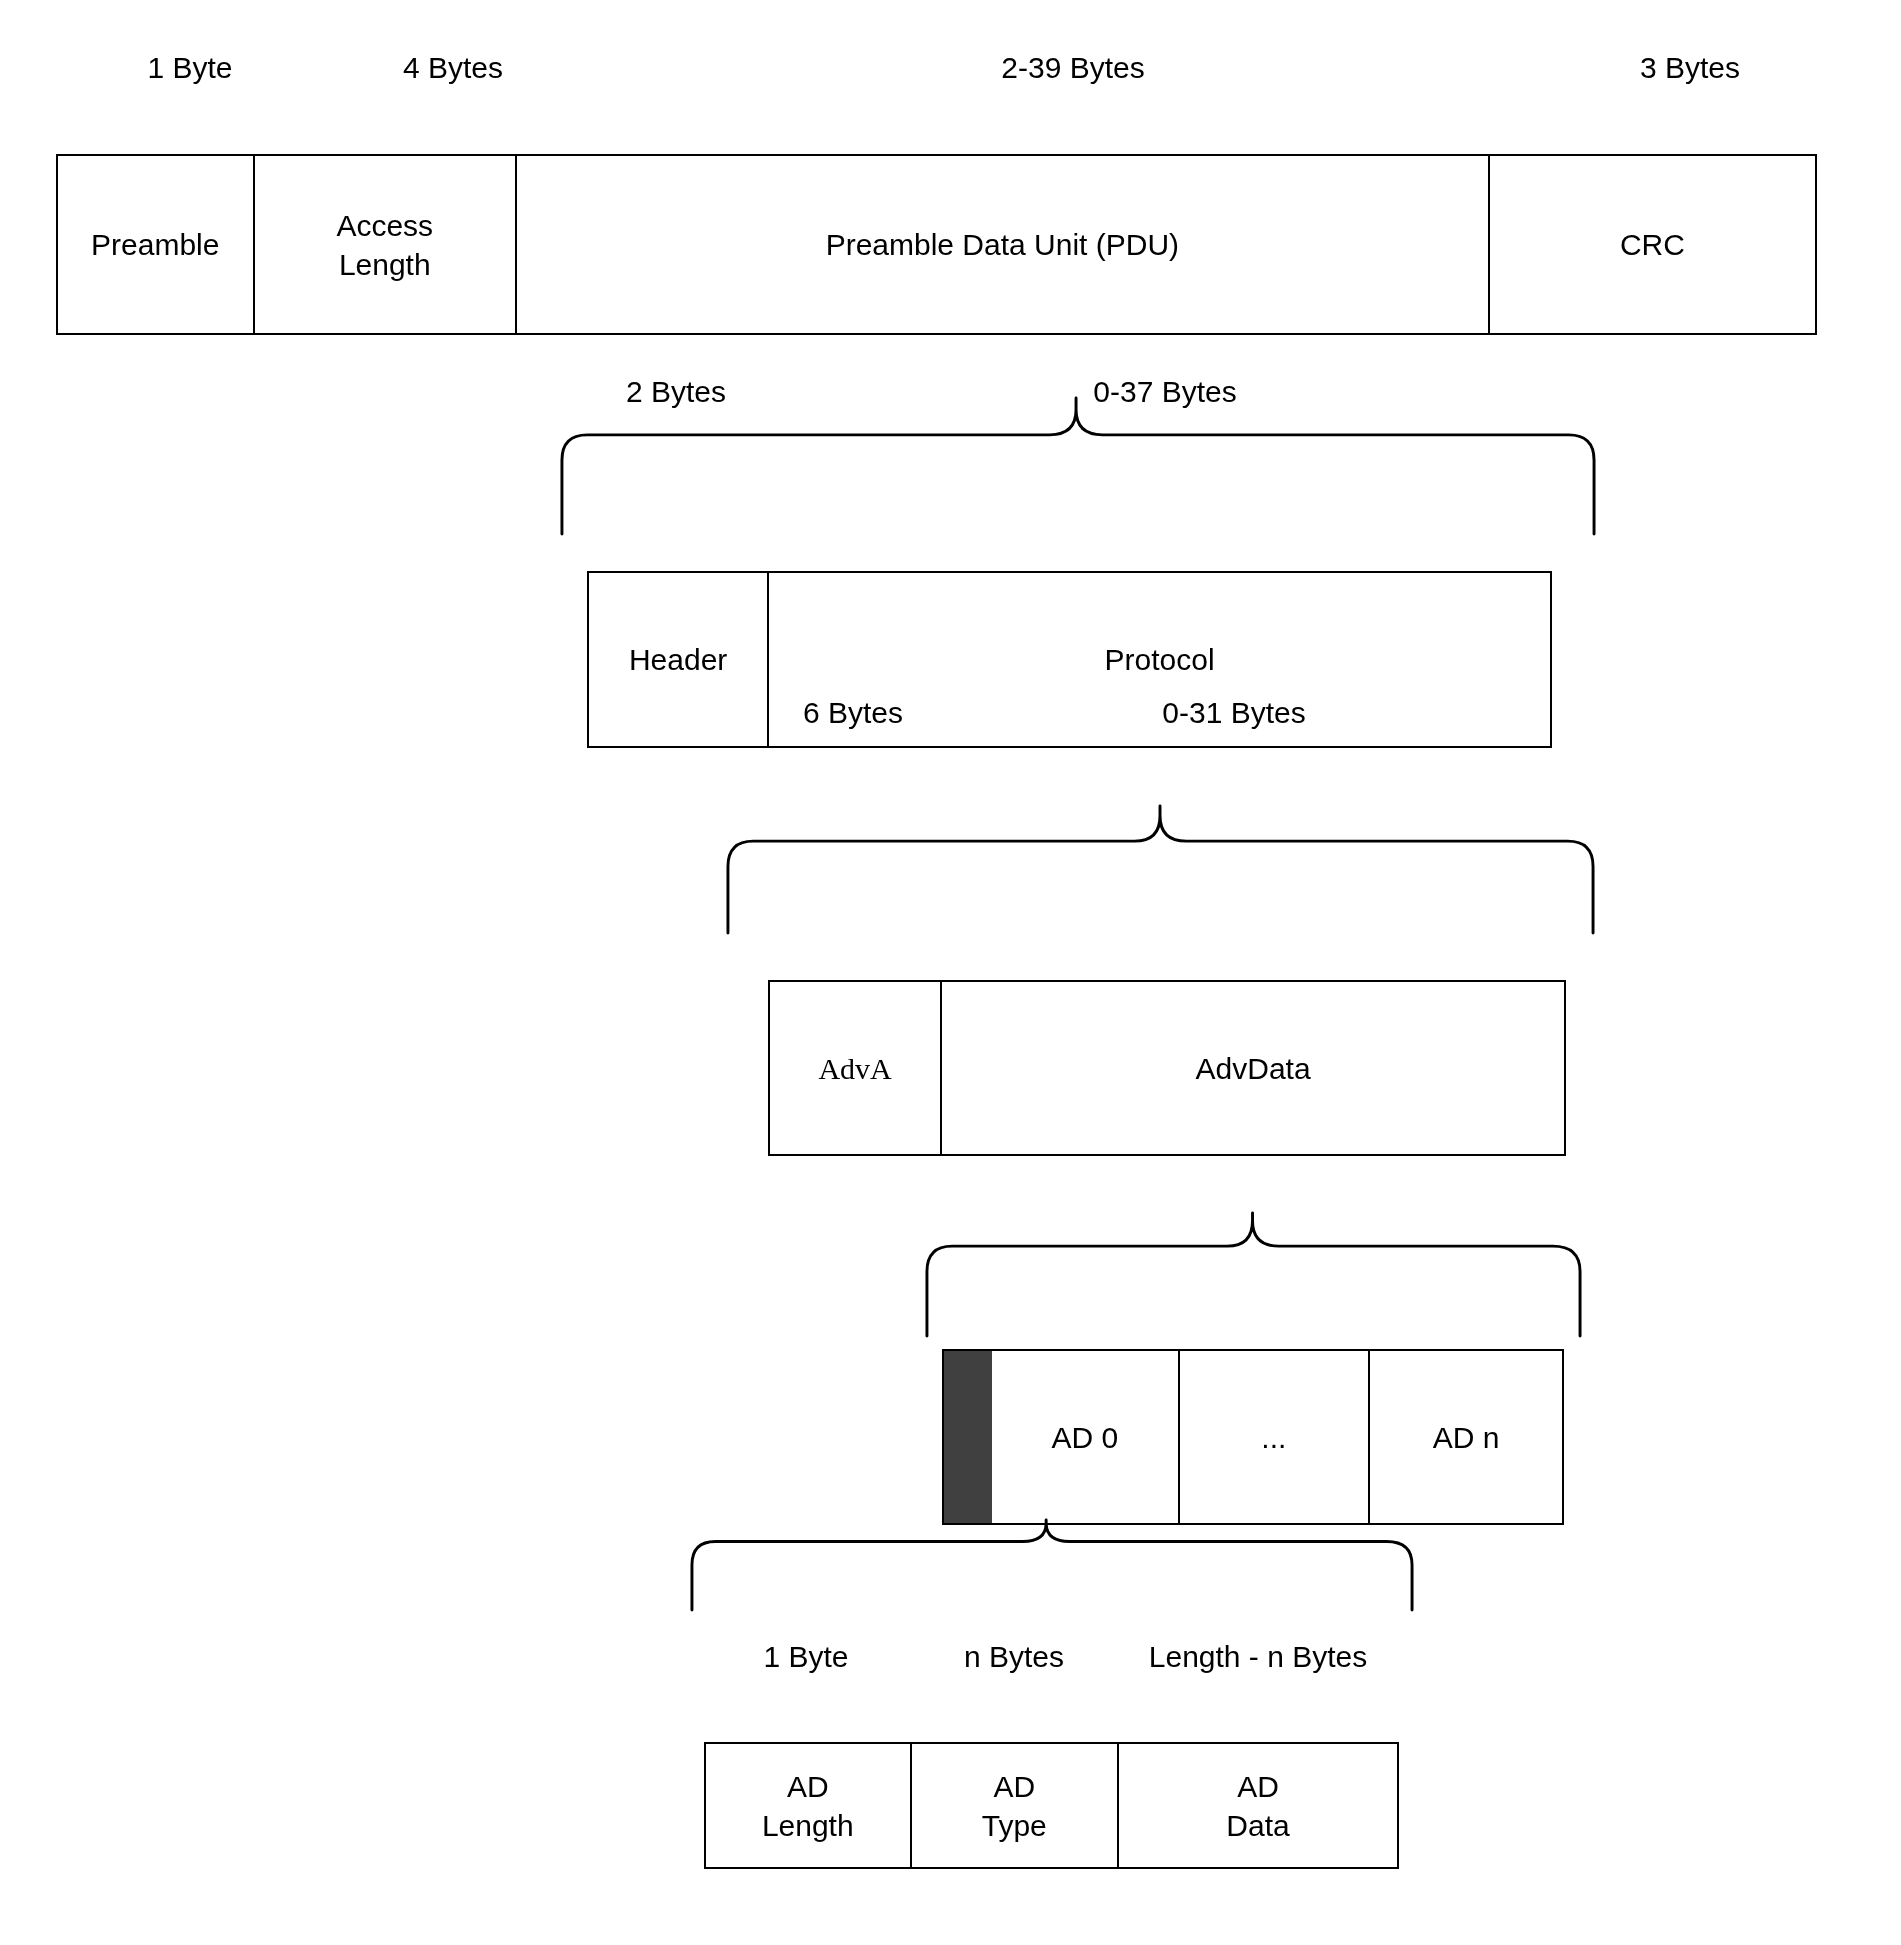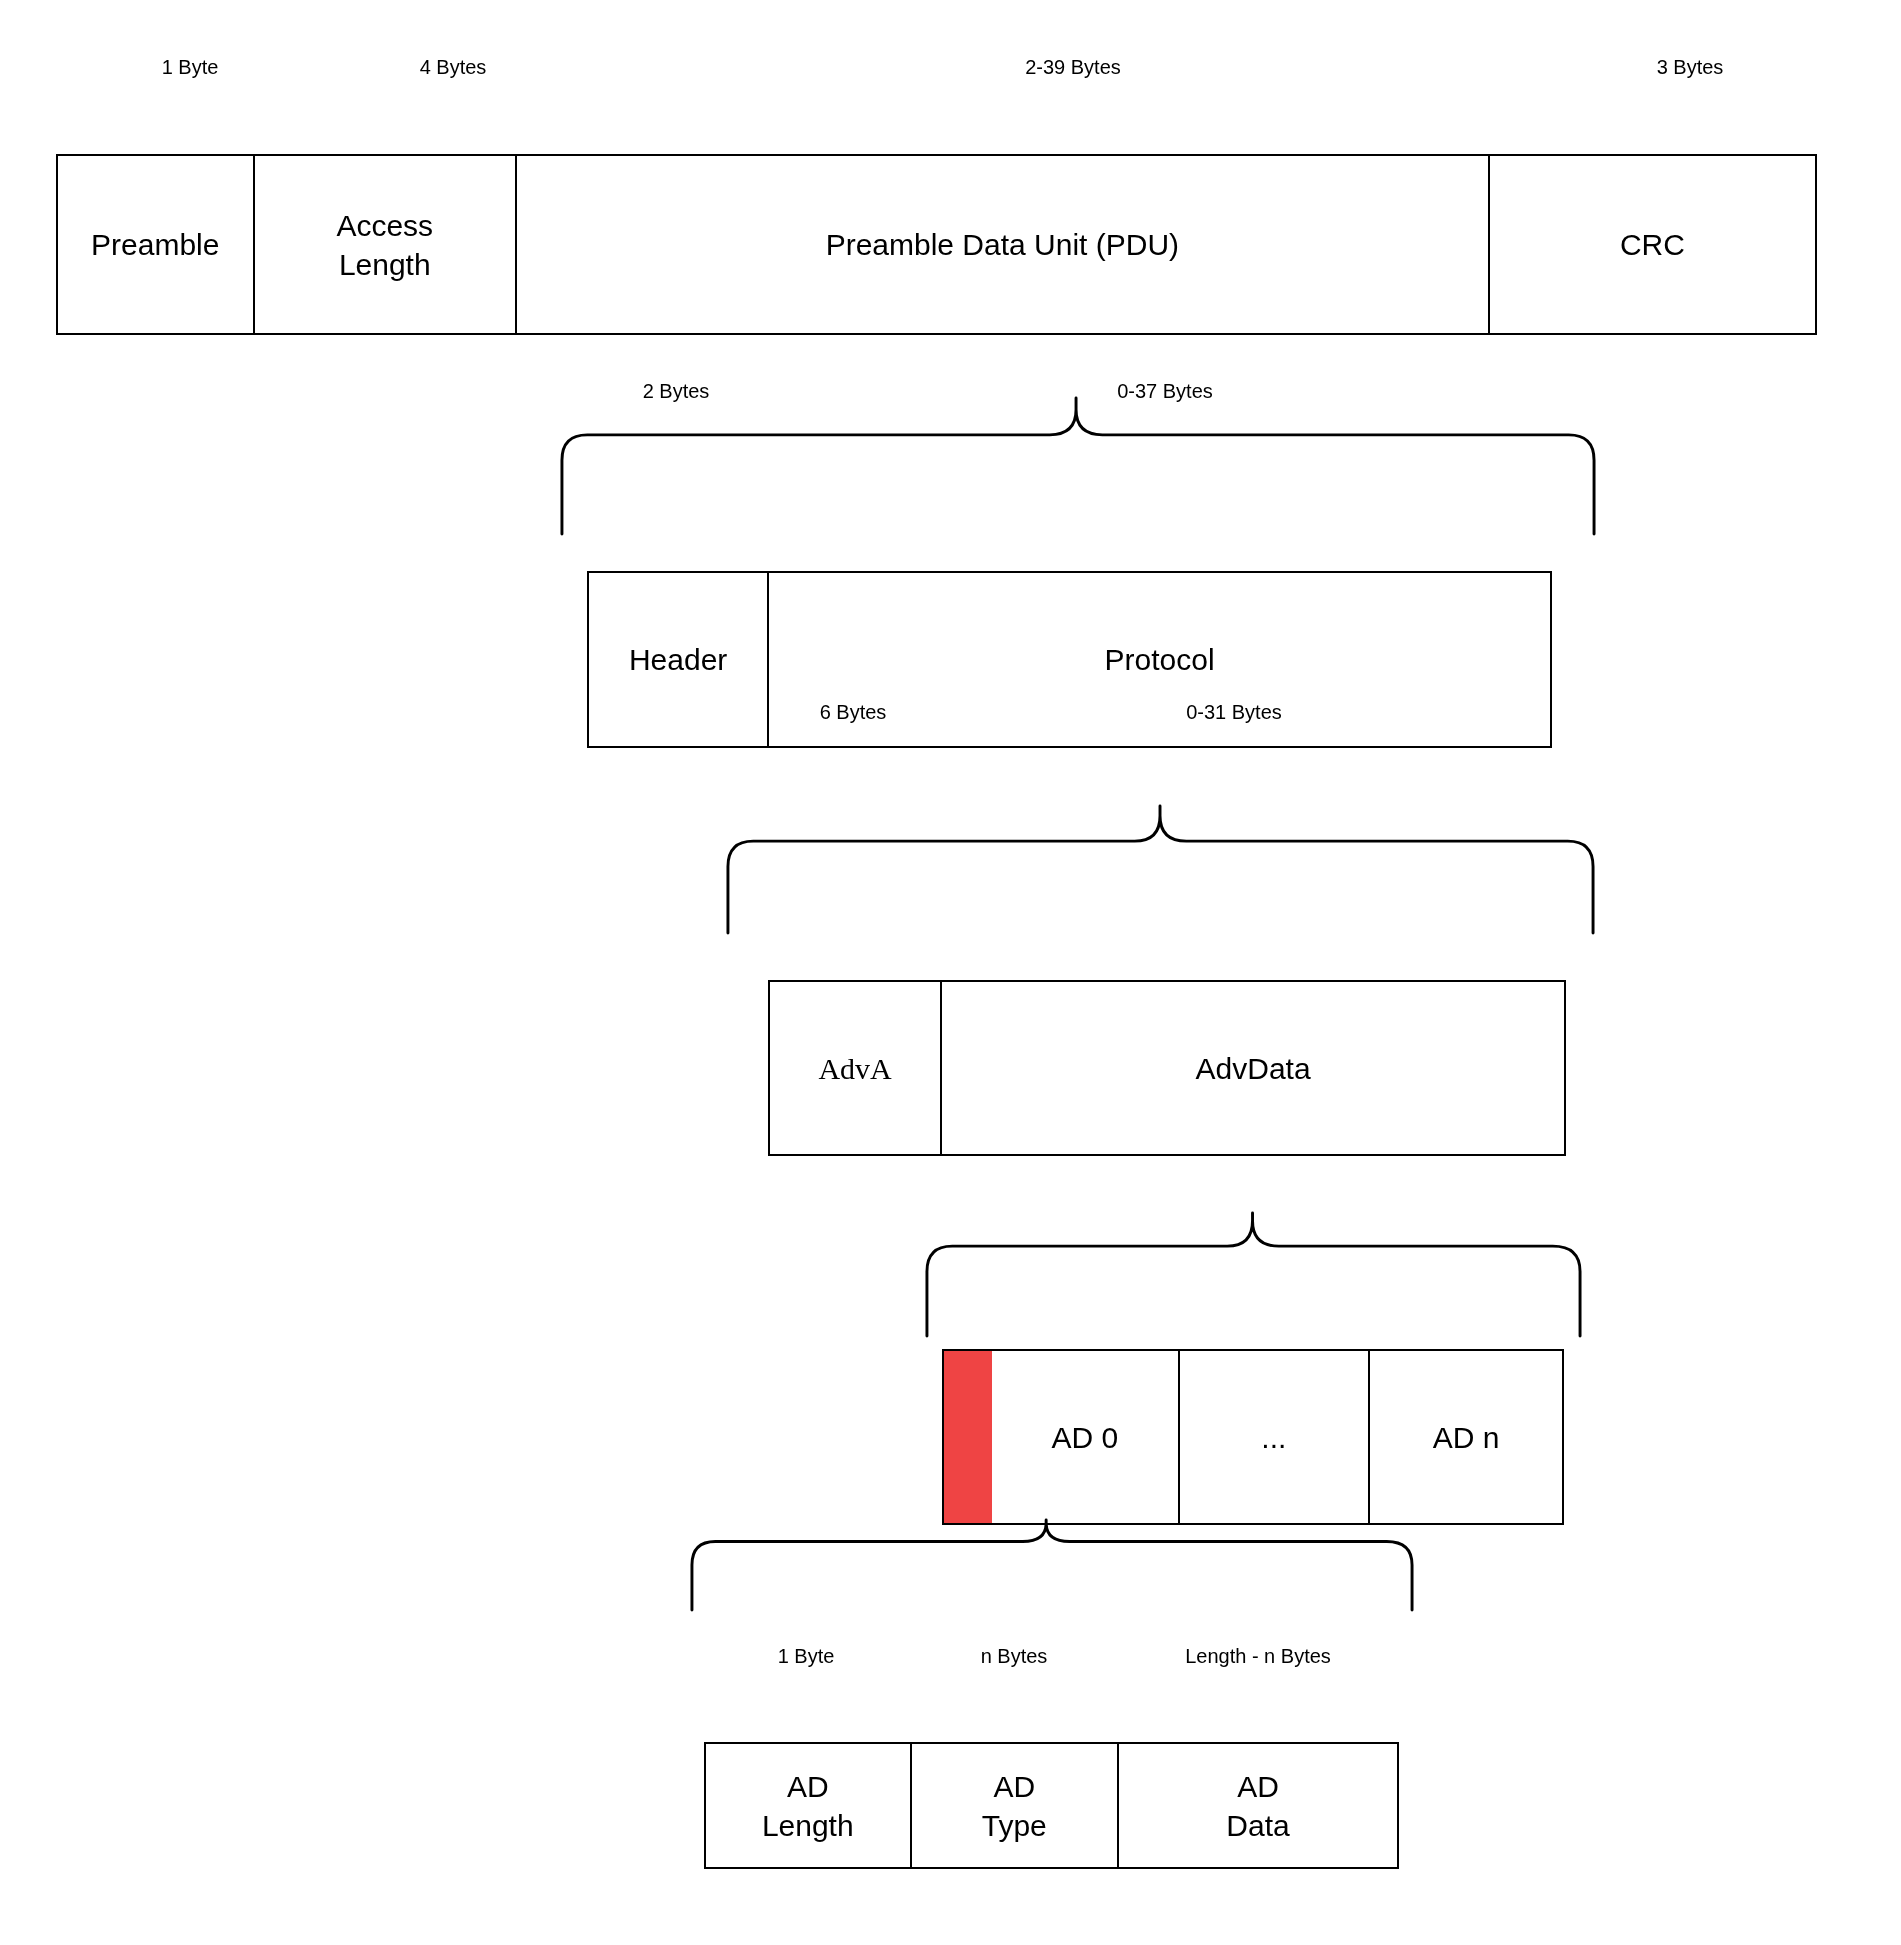--- a/index.html
+++ b/index.html
@@ -13,32 +13,32 @@
     width: 1902px;
     height: 1946px;
     background: #ffffff;
     font-family: "Liberation Sans", sans-serif;
     color: #000000;
     overflow: hidden;
   }
   .size-label {
     position: absolute;
     text-align: center;
-    font-size: 20px;
+    font-size: 30px;
     line-height: 37px;
     color: #000000;
     white-space: nowrap;
     transform: translateX(-50%);
   }
   .field-row {
     position: absolute;
     display: flex;
     box-sizing: border-box;
     border: 2.9px solid #000000;
-    background: #ef4444;
+    background: #404040;
   }
   .field-cell {
     box-sizing: border-box;
     display: flex;
     align-items: center;
     justify-content: center;
     text-align: center;
     font-size: 30px;
     line-height: 39px;
     color: #000000;

